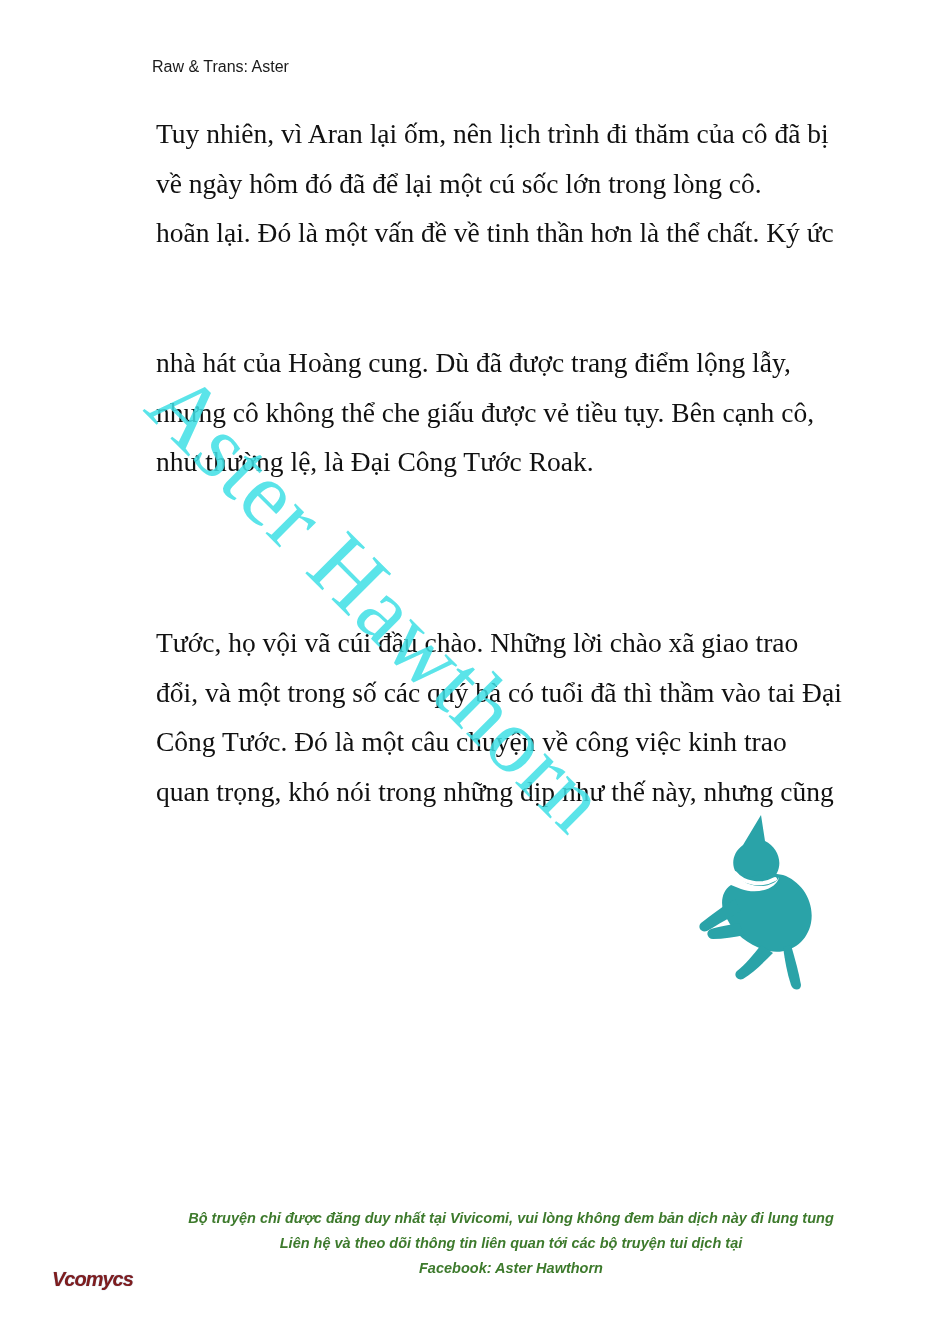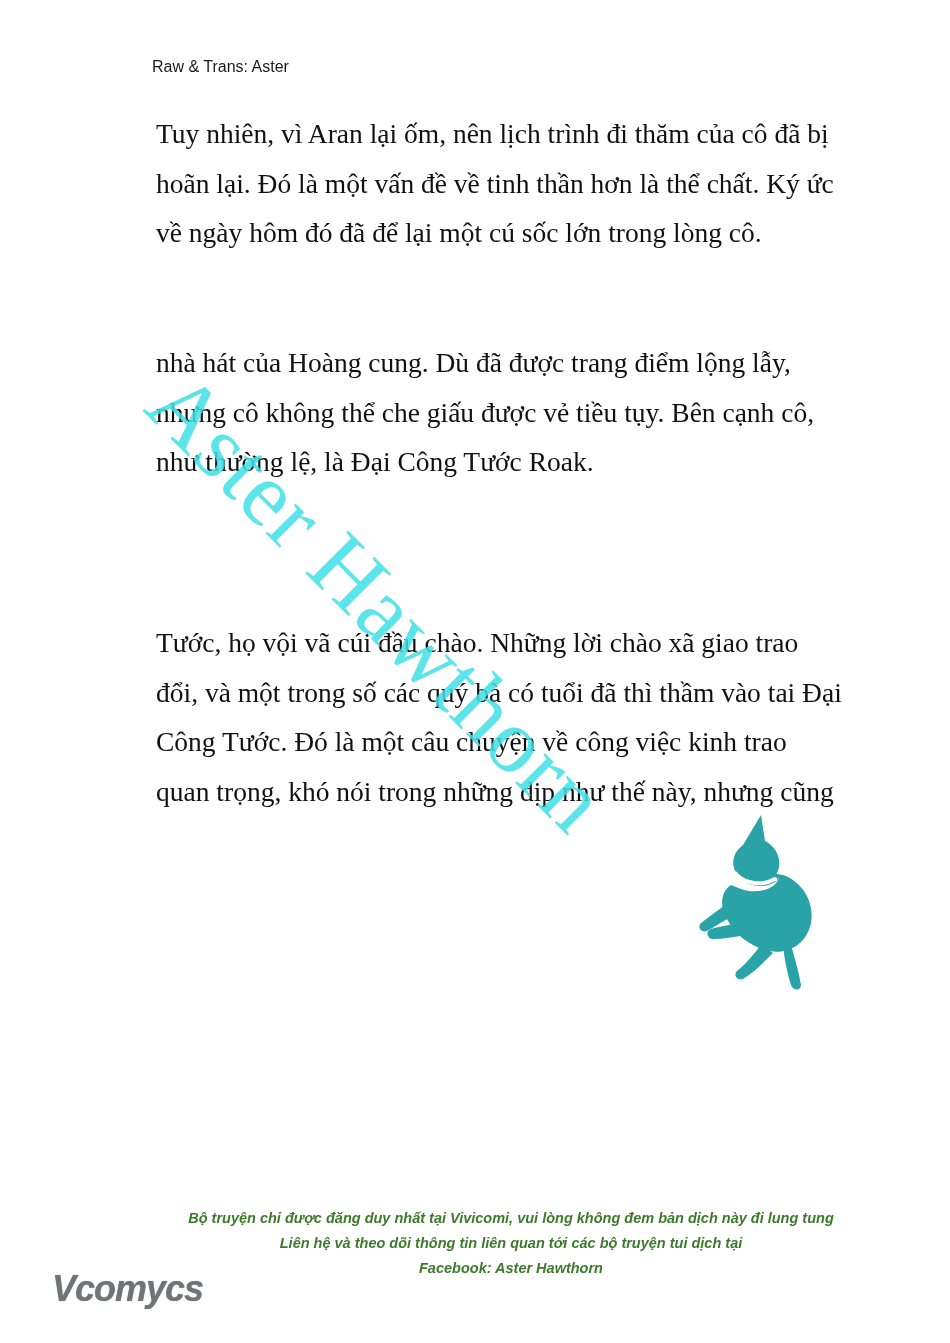--- a/index.html
+++ b/index.html
@@ -91,38 +91,38 @@
     }
     .footer-notice { top: 1206px; }
 
     .logo {
       position: absolute;
       left: 16px;
       top: 1268px;
       font-family: "Liberation Sans", sans-serif;
       font-style: italic;
       font-weight: bold;
-      font-size: 36px;
-      color: #737373;
+      font-size: 20px;
+      color: #7f1d1d;
       letter-spacing: -1px;
       white-space: nowrap;
       text-shadow: 0 0 1px #7d90b8;
     }
   </style>
 </head>
 <body>
 
 <div class="page">
 
   <div class="header-credit">Raw &amp; Trans: Aster</div>
 
   <div class="body-text p1">
     <span class="line">Tuy nhiên, vì Aran lại ốm, nên lịch trình đi thăm của cô đã bị</span>
+    <span class="line">về ngày hôm đó đã để lại một cú sốc lớn trong lòng cô.</span>
     <span class="line">hoãn lại. Đó là một vấn đề về tinh thần hơn là thể chất. Ký ức</span>
-    <span class="line">về ngày hôm đó đã để lại một cú sốc lớn trong lòng cô.</span>
   </div>
 
   <div class="body-text p2">
     <span class="line">nhà hát của Hoàng cung. Dù đã được trang điểm lộng lẫy,</span>
     <span class="line">nhưng cô không thể che giấu được vẻ tiều tụy. Bên cạnh cô,</span>
     <span class="line">như thường lệ, là Đại Công Tước Roak.</span>
   </div>
 
   <div class="body-text p3">
     <span class="line">Tước, họ vội vã cúi đầu chào. Những lời chào xã giao trao</span>

